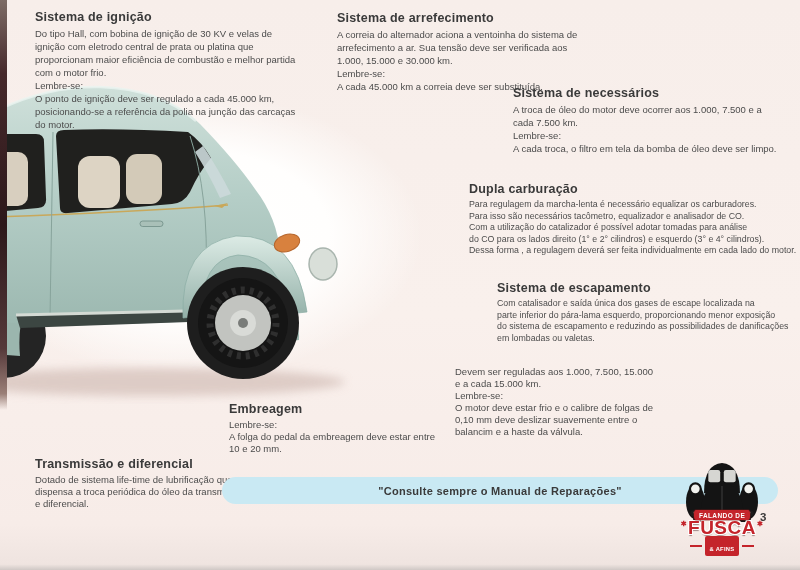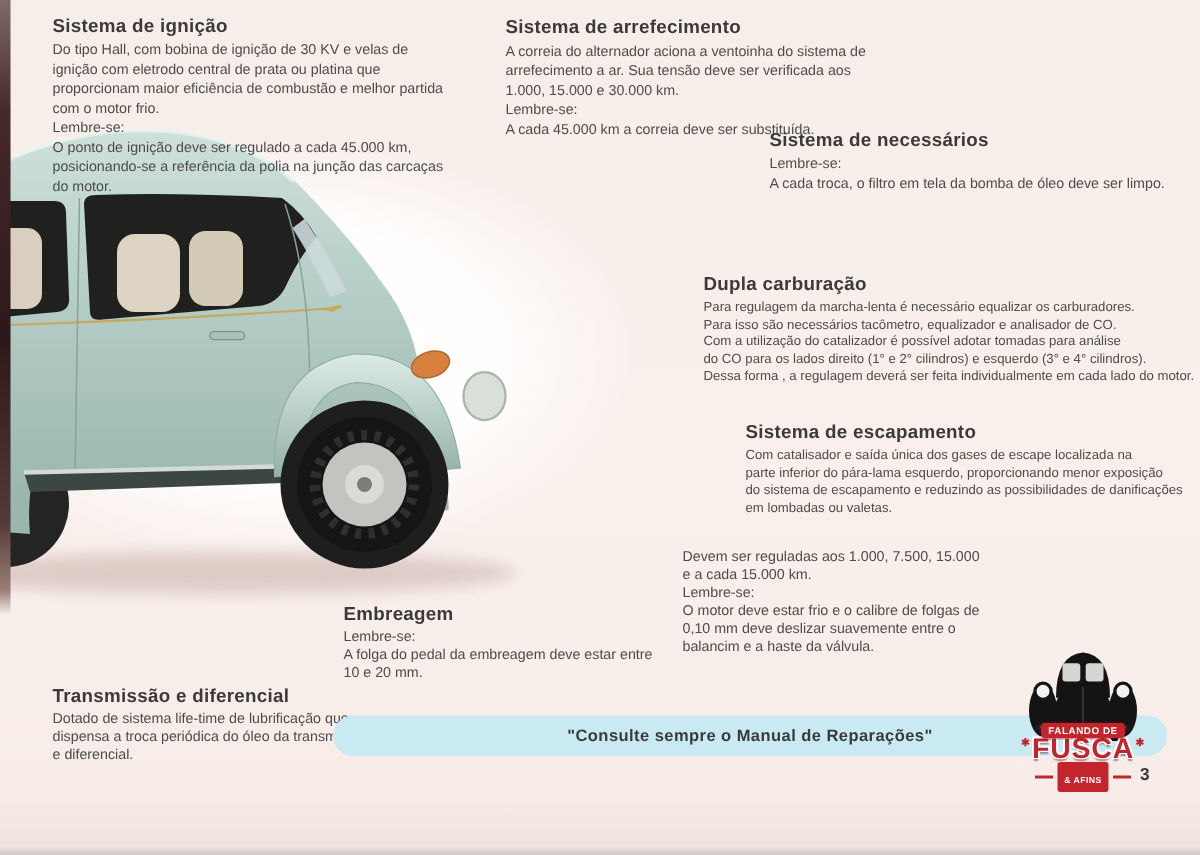--- a/index.html
+++ b/index.html
@@ -29,21 +29,21 @@
   #sec-valvulas p{line-height:12px;}
   #sec-embreagem{left:229px;top:402px;width:265px;}
   #sec-embreagem p{line-height:12px;}
   #sec-transmissao{left:35px;top:457px;width:265px;}
   #sec-transmissao p{line-height:12px;}
 
   .banner{position:absolute;left:222px;top:477px;width:556px;height:27px;
         background:#c9e9f3;border-radius:14px;display:flex;align-items:center;justify-content:center;}
   .banner span{font-size:11px;font-weight:bold;color:#3a3a3a;letter-spacing:.3px;}
 
-  .logo{position:absolute;left:681px;top:432px;width:82px;text-align:center;z-index:5;}
+  .logo{position:absolute;left:681px;top:460px;width:82px;text-align:center;z-index:5;}
   .logo svg{display:block;margin:0 auto;}
   .logo-ribbon1{position:relative;margin:-12px auto 0;width:56px;height:10px;background:#c4242b;
         border-radius:2px/4px;display:flex;align-items:center;justify-content:center;
         box-shadow:0 0 0 1px rgba(120,20,20,.35);}
   .logo-ribbon1 span{font-size:6.5px;font-weight:bold;color:#fff;letter-spacing:.4px;}
   .logo-fusca{margin-top:-1px;font-size:19px;font-weight:900;color:#c4242b;letter-spacing:.5px;
         text-shadow:-1px -1px 0 #fff,1px -1px 0 #fff,-1px 1px 0 #fff,1px 1px 0 #fff,0 2px 1px rgba(60,20,20,.45);
         display:flex;align-items:center;justify-content:center;gap:1px;line-height:18px;}
   .logo-fusca .star{font-size:7px;color:#c4242b;text-shadow:none;transform:translateY(-4px);}
   .logo-ribbon2{margin:-1px auto 0;width:70px;display:flex;align-items:center;justify-content:center;gap:3px;}
@@ -137,20 +137,22 @@
     <h2>Sistema de arrefecimento</h2>
     <p>A correia do alternador aciona a ventoinha do sistema de
 arrefecimento a ar. Sua tensão deve ser verificada aos
 1.000, 15.000 e 30.000 km.</p>
     <p class="rem">Lembre-se:</p>
     <p>A cada 45.000 km a correia deve ser substituída.</p>
   </section>
 
   <section class="sec" id="sec-lubrificacao">
     <h2>Sistema de necessários</h2>
+    <p>A troca de óleo do motor deve ocorrer aos 1.000, 7.500 e a
+cada 7.500 km.</p>
     <p class="rem">Lembre-se:</p>
     <p>A cada troca, o filtro em tela da bomba de óleo deve ser limpo.</p>
   </section>
 
   <section class="sec" id="sec-carburacao">
     <h2>Dupla carburação</h2>
     <p>Para regulagem da marcha-lenta é necessário equalizar os carburadores.
 Para isso são necessários tacômetro, equalizador e analisador de CO.
 Com a utilização do catalizador é possível adotar tomadas para análise
 do CO para os lados direito (1° e 2° cilindros) e esquerdo (3° e 4° cilindros).

